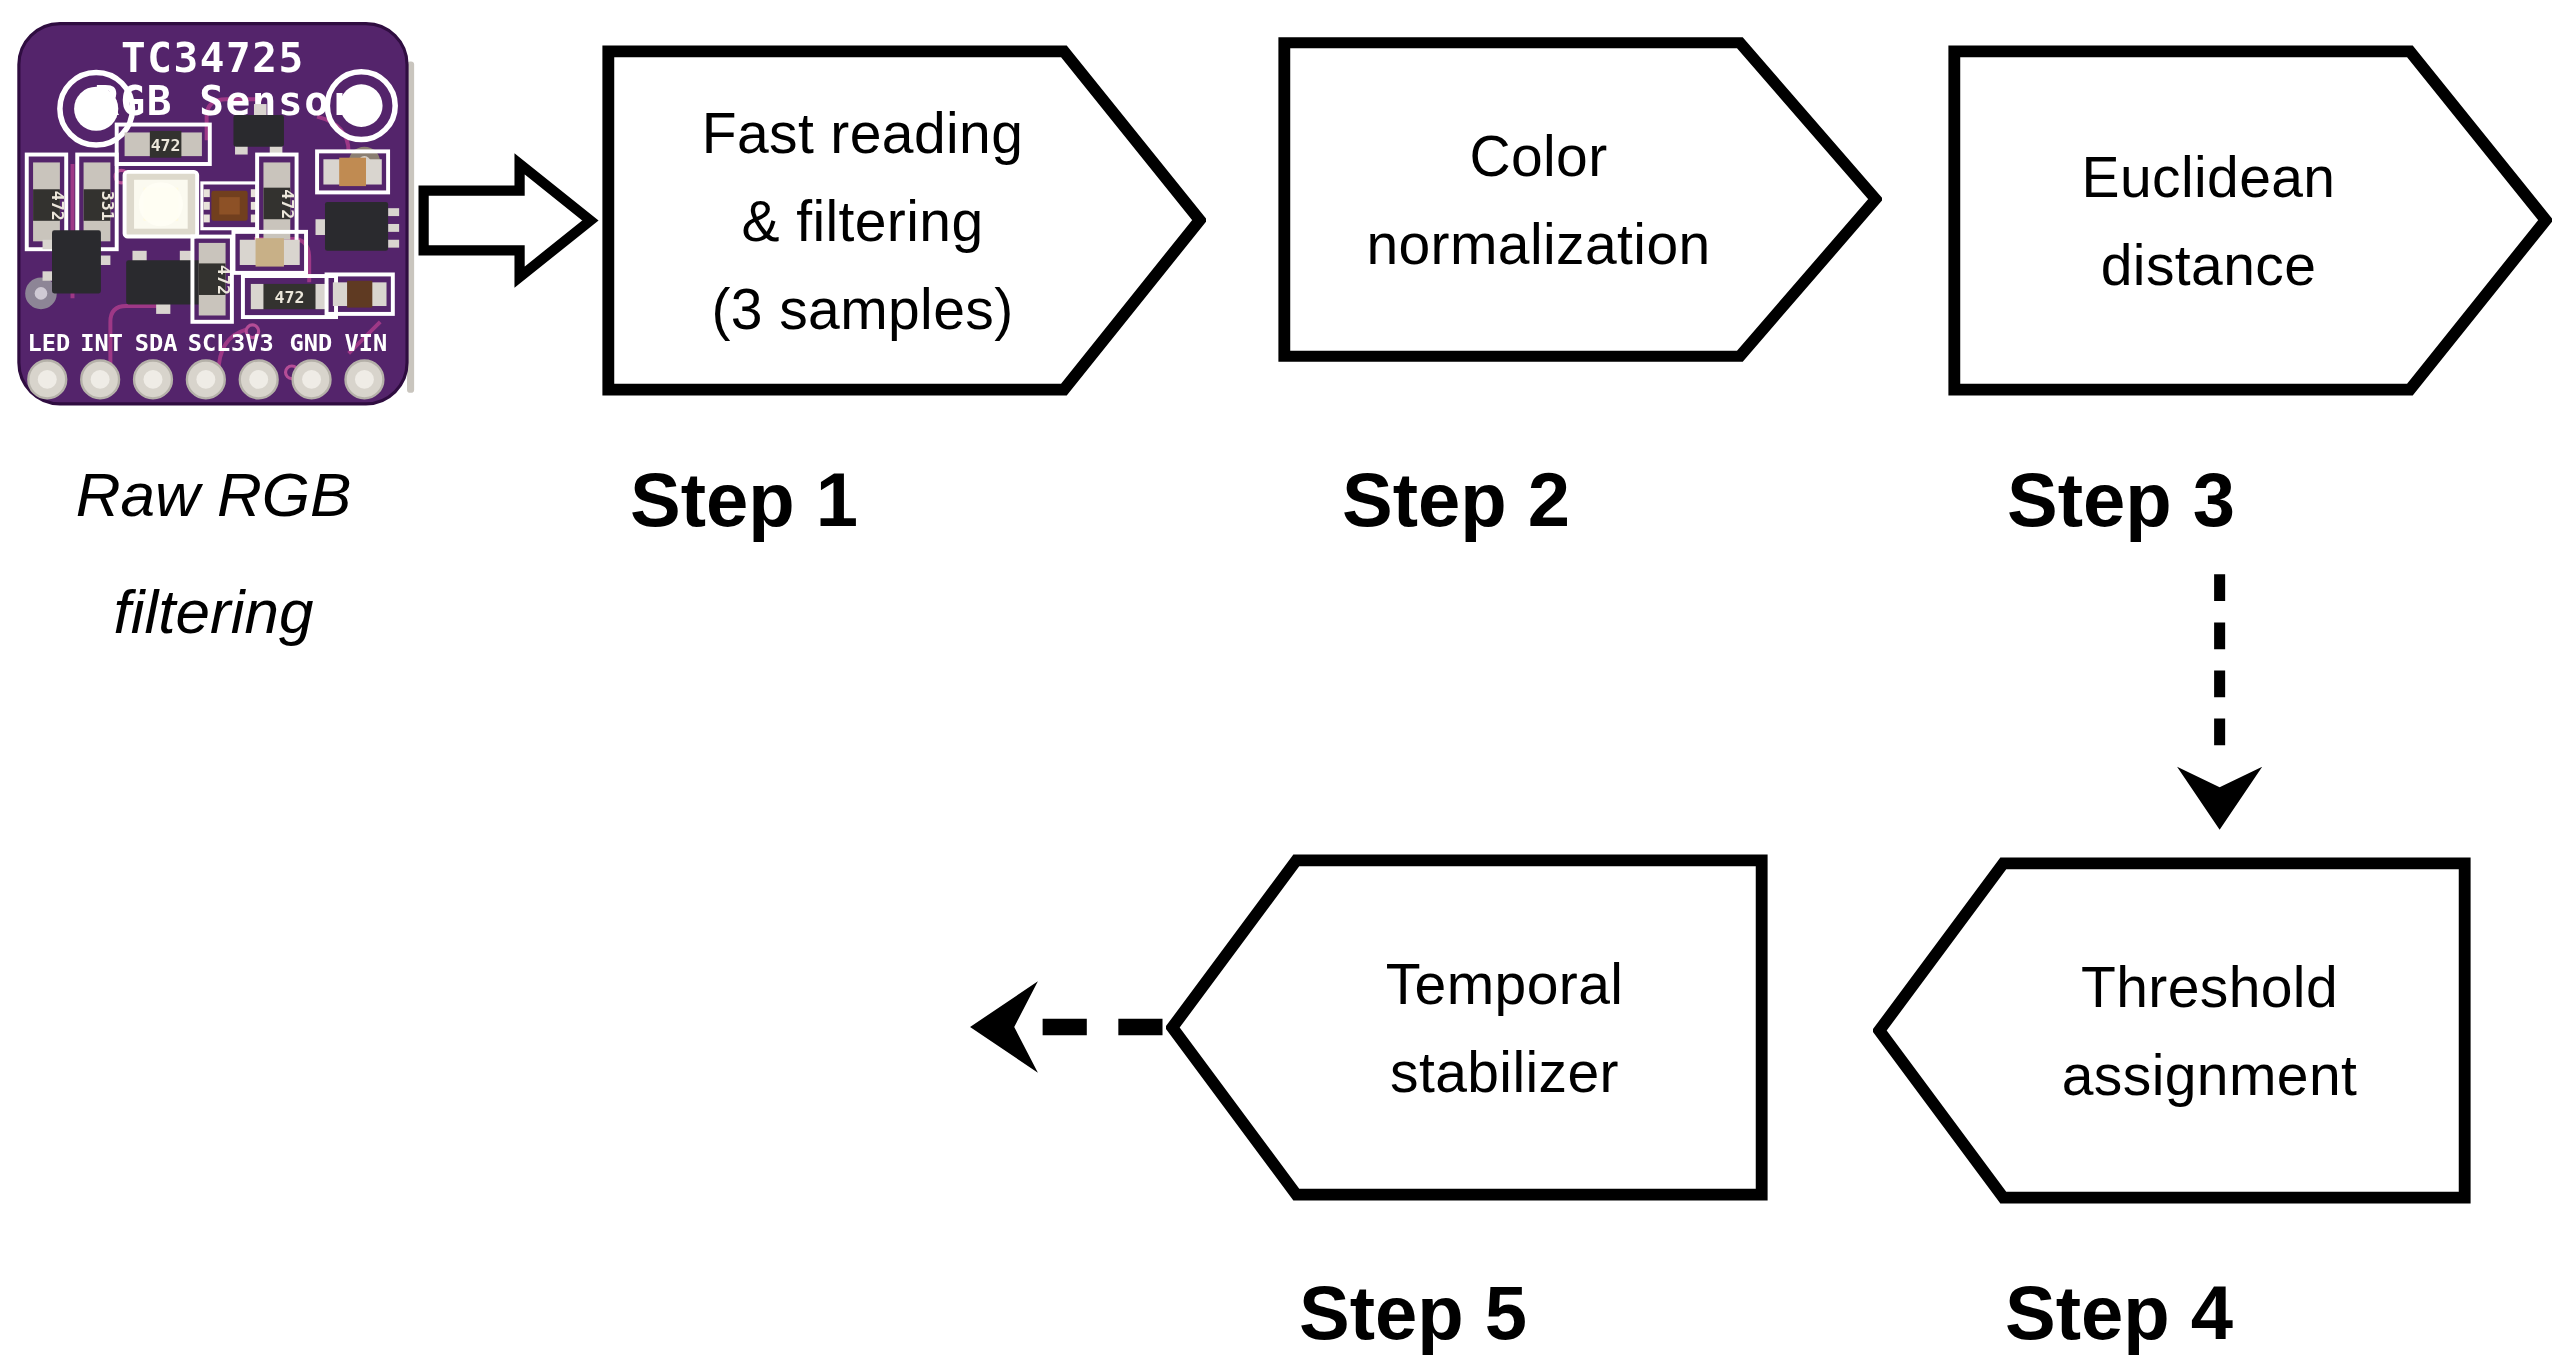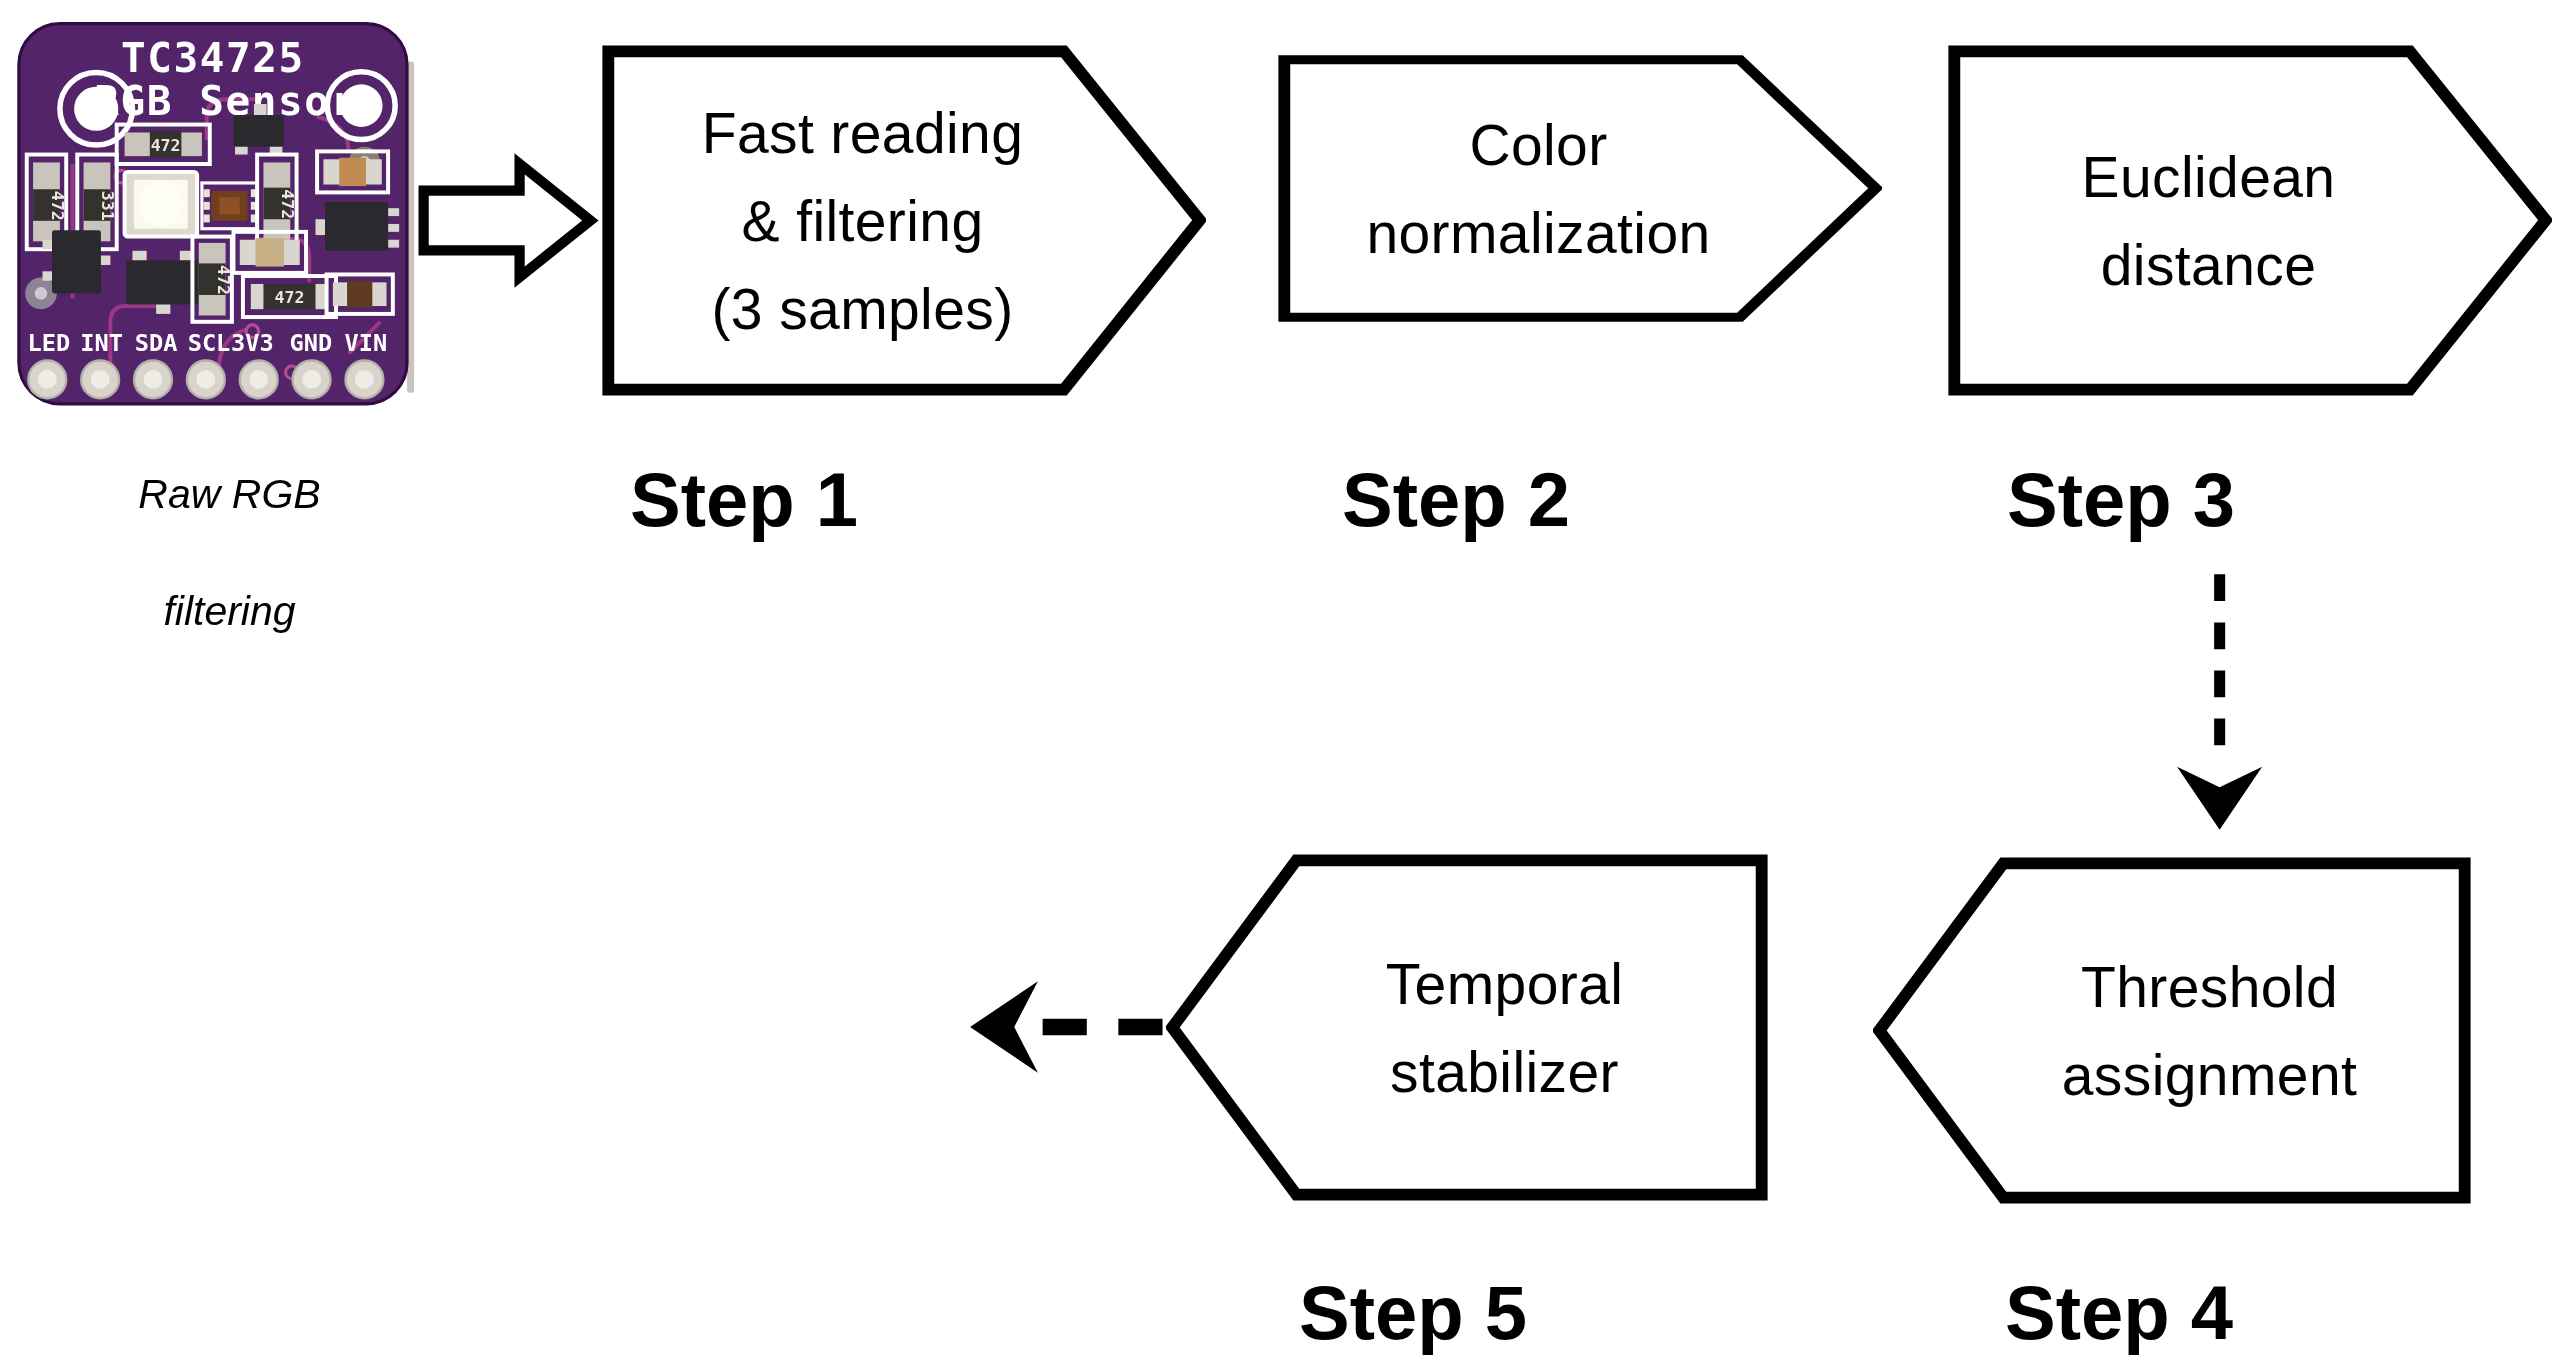--- a/index.html
+++ b/index.html
@@ -15,21 +15,21 @@
 
   
   .sensor{left:17.4px;top:22px;width:399px;height:385px;}
   .sensor svg{width:100%;height:100%;display:block;}
   .silk-title{font-family:"DejaVu Sans Mono",monospace;font-weight:bold;fill:var(--silk);font-size:52px;letter-spacing:2px;}
   .pin-label{font-family:"DejaVu Sans Mono",monospace;font-weight:bold;fill:var(--silk);font-size:30px;}
   .comp-label{font-family:"DejaVu Sans Mono",monospace;font-weight:bold;fill:#ece7db;font-size:21px;}
 
   
   .annot{font-style:italic;text-align:center;color:var(--ink);}
-  .raw-label{left:28px;top:436px;width:403px;font-size:41px;line-height:117px;}
+  .raw-label{left:12px;top:436px;width:403px;font-size:62px;line-height:117px;}
   .final-label{left:145px;top:907px;width:884px;font-size:63px;line-height:115px;}
 
   
   .step{position:absolute;}
   .step svg.shape{position:absolute;inset:0;width:100%;height:100%;}
   .chev{fill:#ffffff;stroke:var(--ink);stroke-width:15;stroke-linejoin:miter;}
   .step-text{position:absolute;inset:0;display:flex;flex-direction:column;justify-content:center;align-items:center;
              font-size:57px;line-height:88px;letter-spacing:0.4px;text-align:center;color:var(--ink);}
   .pad-r{padding-right:83px;}
   .pad-l{padding-left:75px;}
@@ -254,21 +254,21 @@
       <polygon class="chev" points="8,8 585,8 757,222 585,437 8,437"></polygon>
     </svg>
     <div class="step-text pad-r">
       <div>Fast reading</div>
       <div>&amp; filtering</div>
       <div>(3 samples)</div>
     </div>
   </div>
   <div class="step-label" style="left:630px;top:456px;width:460px">Step 1</div>
 
-  <div class="step" style="left:1278px;top:55px;width:604px;height:267px">
+  <div class="step" style="left:1278px;top:37px;width:604px;height:325px">
     <svg class="shape" viewBox="0 0 765 445" preserveAspectRatio="none">
       <polygon class="chev" points="8,8 585,8 757,222 585,437 8,437"></polygon>
     </svg>
     <div class="step-text pad-r">
       <div>Color</div>
       <div>normalization</div>
     </div>
   </div>
   <div class="step-label" style="left:1342px;top:456px;width:460px">Step 2</div>
 

